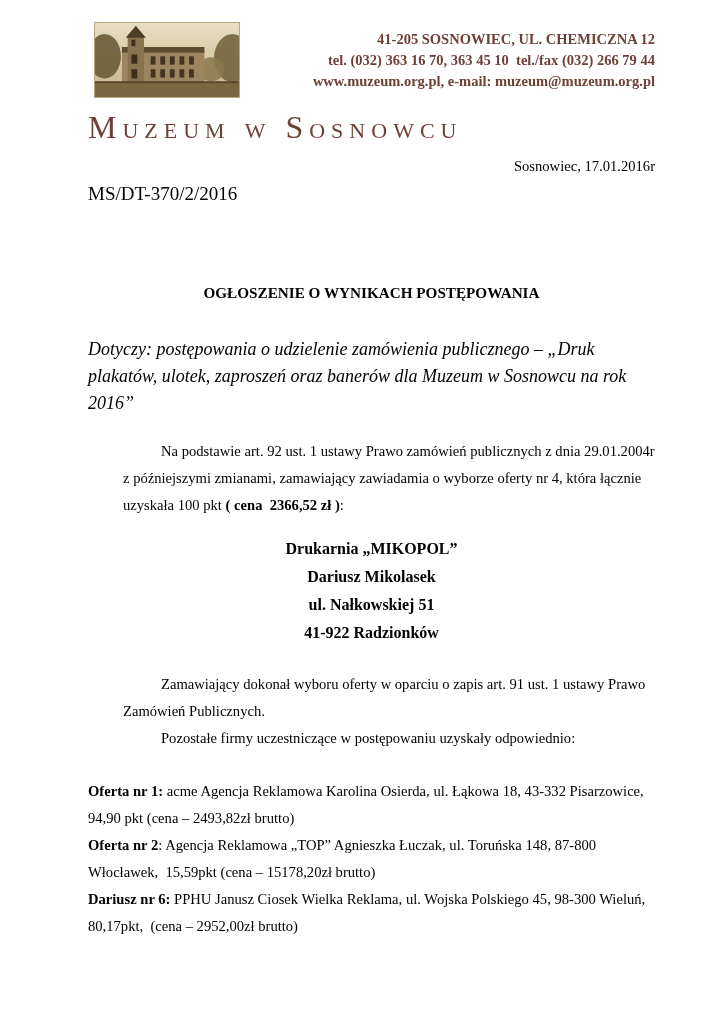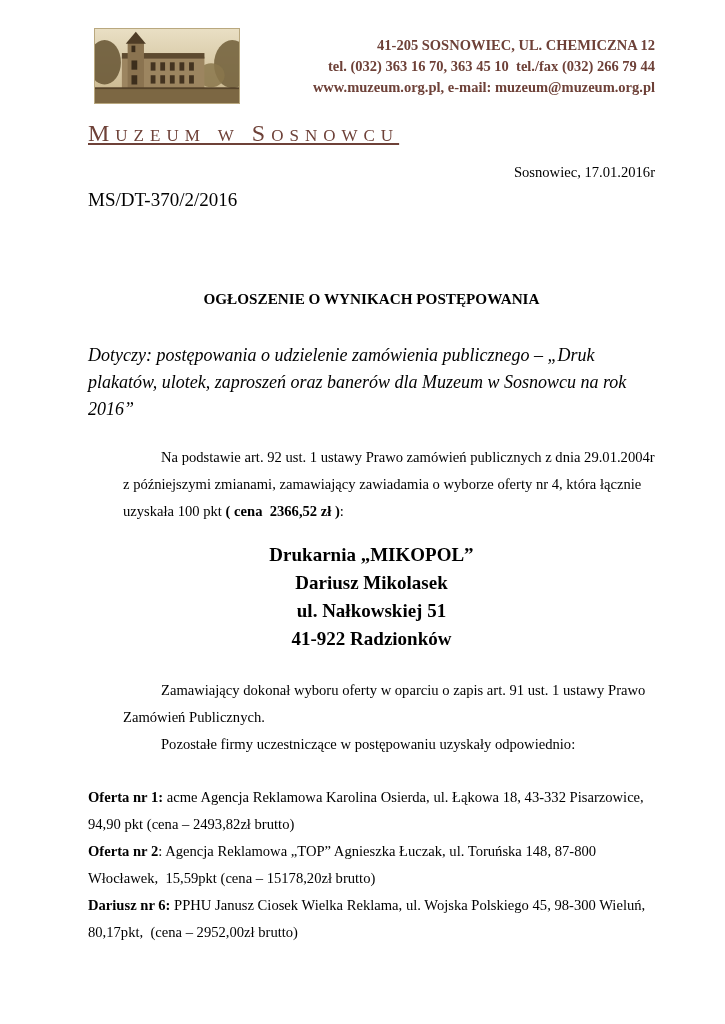--- a/index.html
+++ b/index.html
@@ -5,21 +5,21 @@
   :root { --accent: #6e4138; }
   * { margin: 0; padding: 0; box-sizing: border-box; }
   html, body { background: #ffffff; }
   body {
     width: 725px; height: 1024px; overflow: hidden;
     font-family: "Liberation Serif", serif;
     color: #000;
   }
   .page {
     width: 725px; height: 1024px;
-    padding: 28px 70px 0 88px;
+    padding: 22px 70px 0 88px;
     position: relative;
     background: #fff;
   }
   
   .letterhead { display: flex; align-items: flex-start; }
   .logo {
     width: 146px; height: 76px; flex: 0 0 auto; margin-left: 6px;
     border: 1px solid #b9a87f; overflow: hidden;
   }
   .logo svg { display: block; width: 100%; height: 100%; }
@@ -28,24 +28,23 @@
     color: var(--accent);
     font-weight: bold;
     font-size: 14.5px; line-height: 21px;
     padding-top: 7px;
   }
   .contact > div { white-space: pre; }
   .museum-name {
     margin-top: 13px;
     color: var(--accent);
     font-variant: small-caps;
-    font-size: 24px;
+    font-size: 32px;
     letter-spacing: 6px;
     line-height: 32px;
-    text-decoration: underline;
   }
   
   .date-line { margin-top: 10px; text-align: right; font-size: 14.6px; line-height: 27px; }
   .reference { font-size: 19px; line-height: 27px; }
   
   .doc-title {
     margin-top: 72px;
     text-align: center;
     font-size: 15.2px; font-weight: bold;
     line-height: 27px;
@@ -62,21 +61,21 @@
     font-size: 14.6px; line-height: 27px;
     text-align: left;
   }
   .body-par.no-gap { margin-top: 0; }
   .indent { text-indent: 38px; margin-left: 35px; }
   .bold-price { font-weight: bold; white-space: pre-wrap; }
   .winner {
     margin: 16px 0 24px 0;
     text-align: center;
     font-weight: bold;
-    font-size: 19px; line-height: 28px;
+    font-size: 16px; line-height: 28px;
   }
   .offers { margin-top: 26px; }
   .offer { font-size: 14.6px; line-height: 27px; text-align: left; }
   .offer .offer-label { font-weight: bold; }
   .offer .offer-text { white-space: pre-wrap; }
 </style>
 </head>
 <body>
 
 <div class="page">

